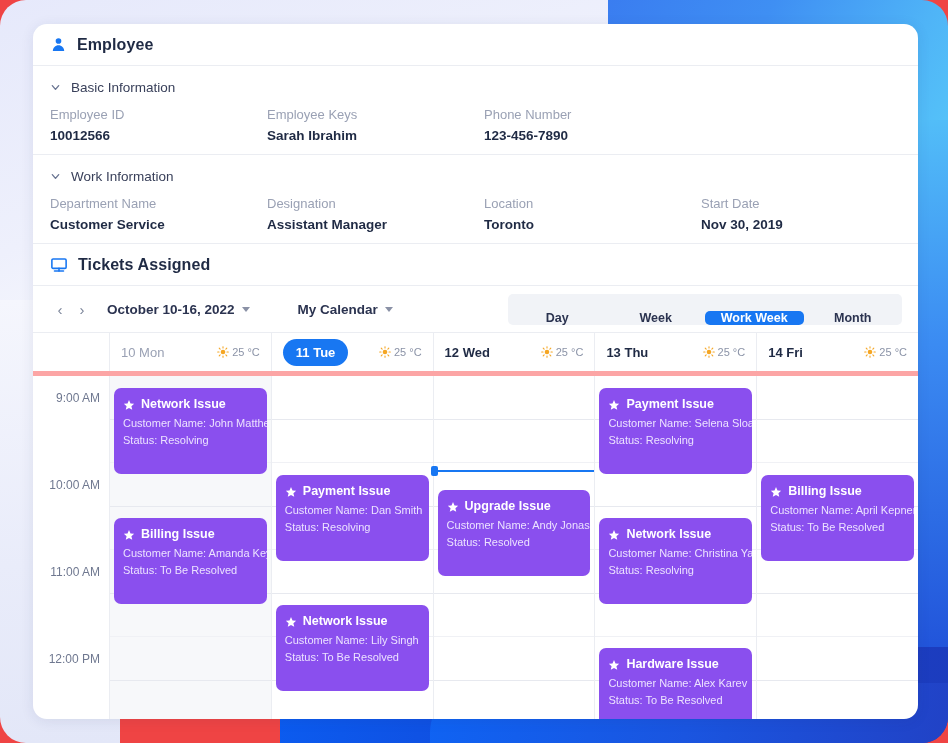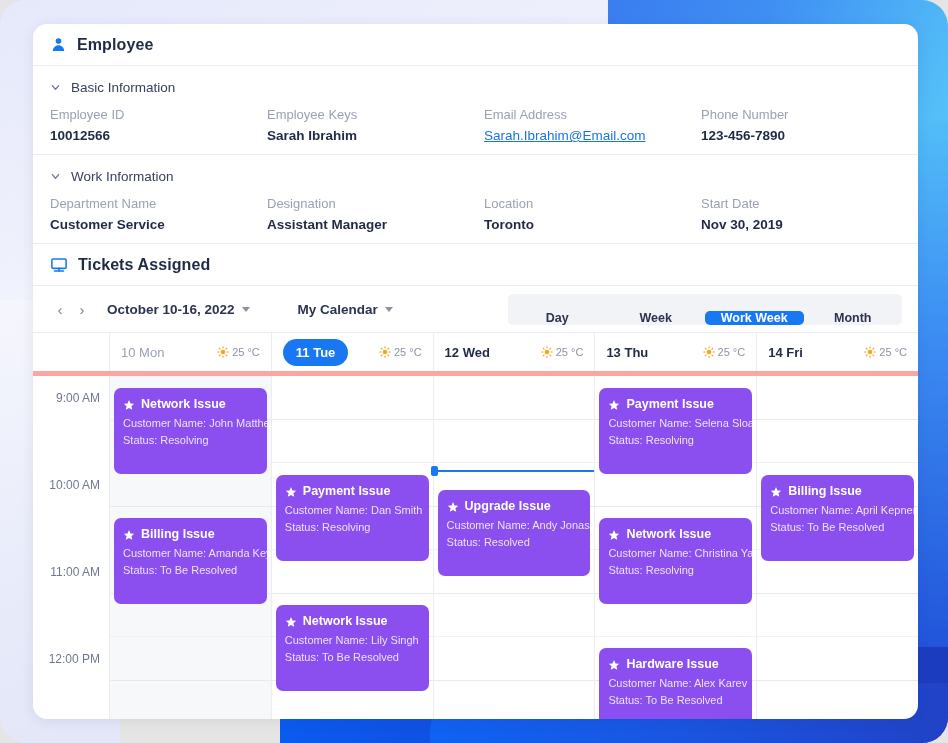--- a/index.html
+++ b/index.html
@@ -8,21 +8,21 @@
     width: 948px;
     height: 743px;
     overflow: hidden;
     font-family: "Liberation Sans", "DejaVu Sans", sans-serif;
   }
 
   #page {
     position: relative;
     width: 948px;
     height: 743px;
-    background: #e5e5e5;
+    background: #ef4444;
     overflow: hidden;
   }
 
   
   .bg-lavender {
     position: absolute;
     left: 0; top: 0;
     width: 640px; height: 330px;
     background: linear-gradient(160deg, #e6e9fb 0%, #eef0fc 45%, #f7f8fe 75%, #ffffff 100%);
     border-top-left-radius: 26px;
@@ -334,24 +334,20 @@
         <span class="label">Basic Information</span>
       </div>
       <div class="fields">
         <div class="field">
           <div class="fl">Employee ID</div>
           <div class="fv">10012566</div>
         </div>
         <div class="field">
           <div class="fl">Employee Keys</div>
           <div class="fv">Sarah Ibrahim</div>
-        </div>
-        <div class="field">
-          <div class="fl">Email Address</div>
-          <div class="fv link">Sarah.Ibrahim@Email.com</div>
         </div>
         <div class="field">
           <div class="fl">Phone Number</div>
           <div class="fv">123-456-7890</div>
         </div>
       </div>
     </div>
 
     <div class="block">
       <div class="block-head">

